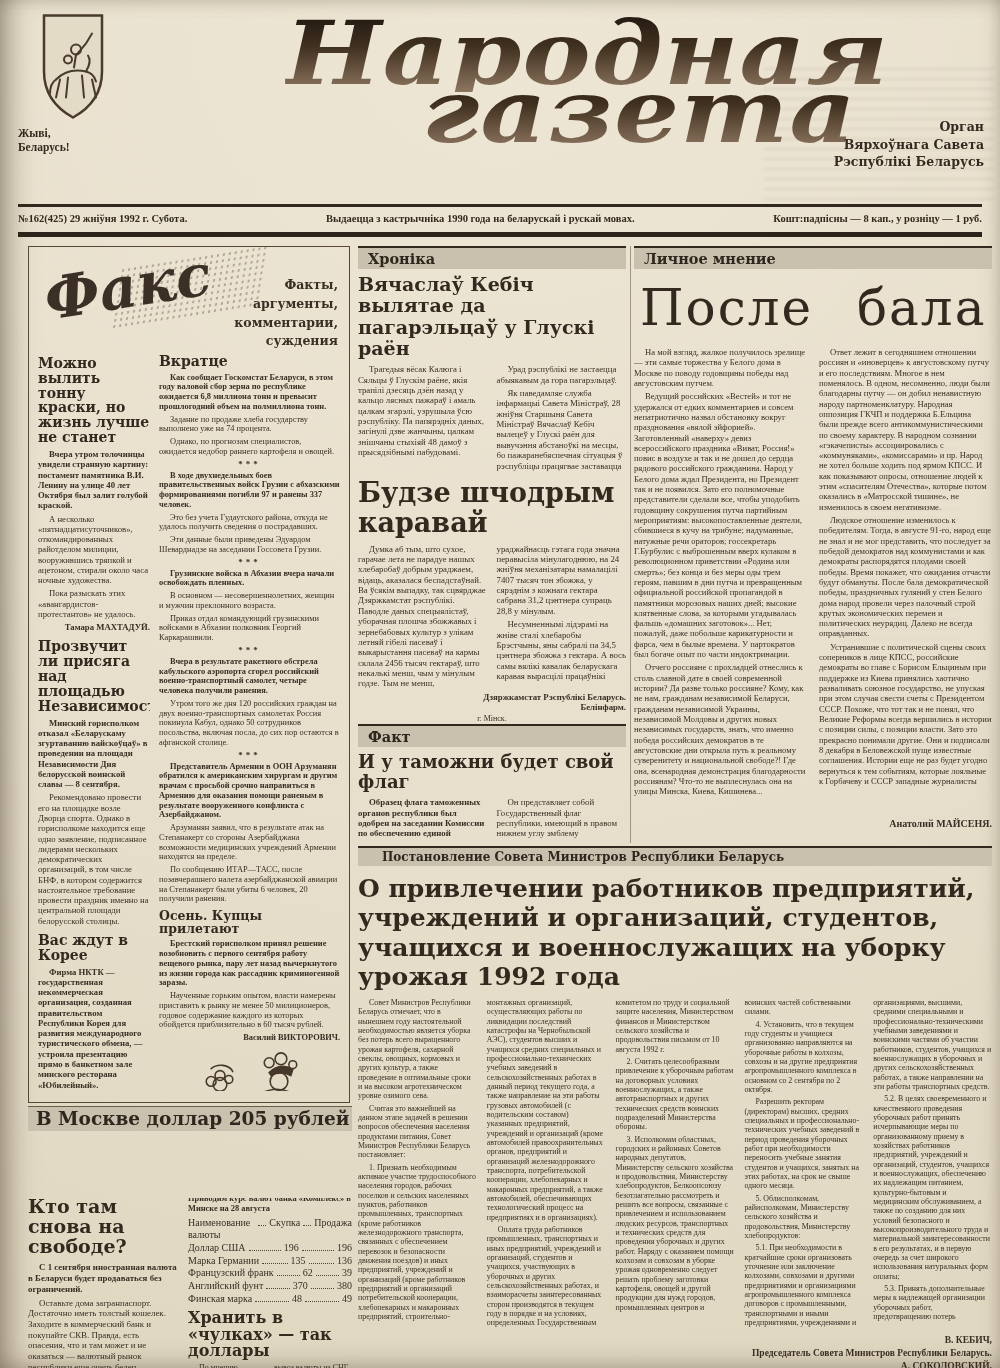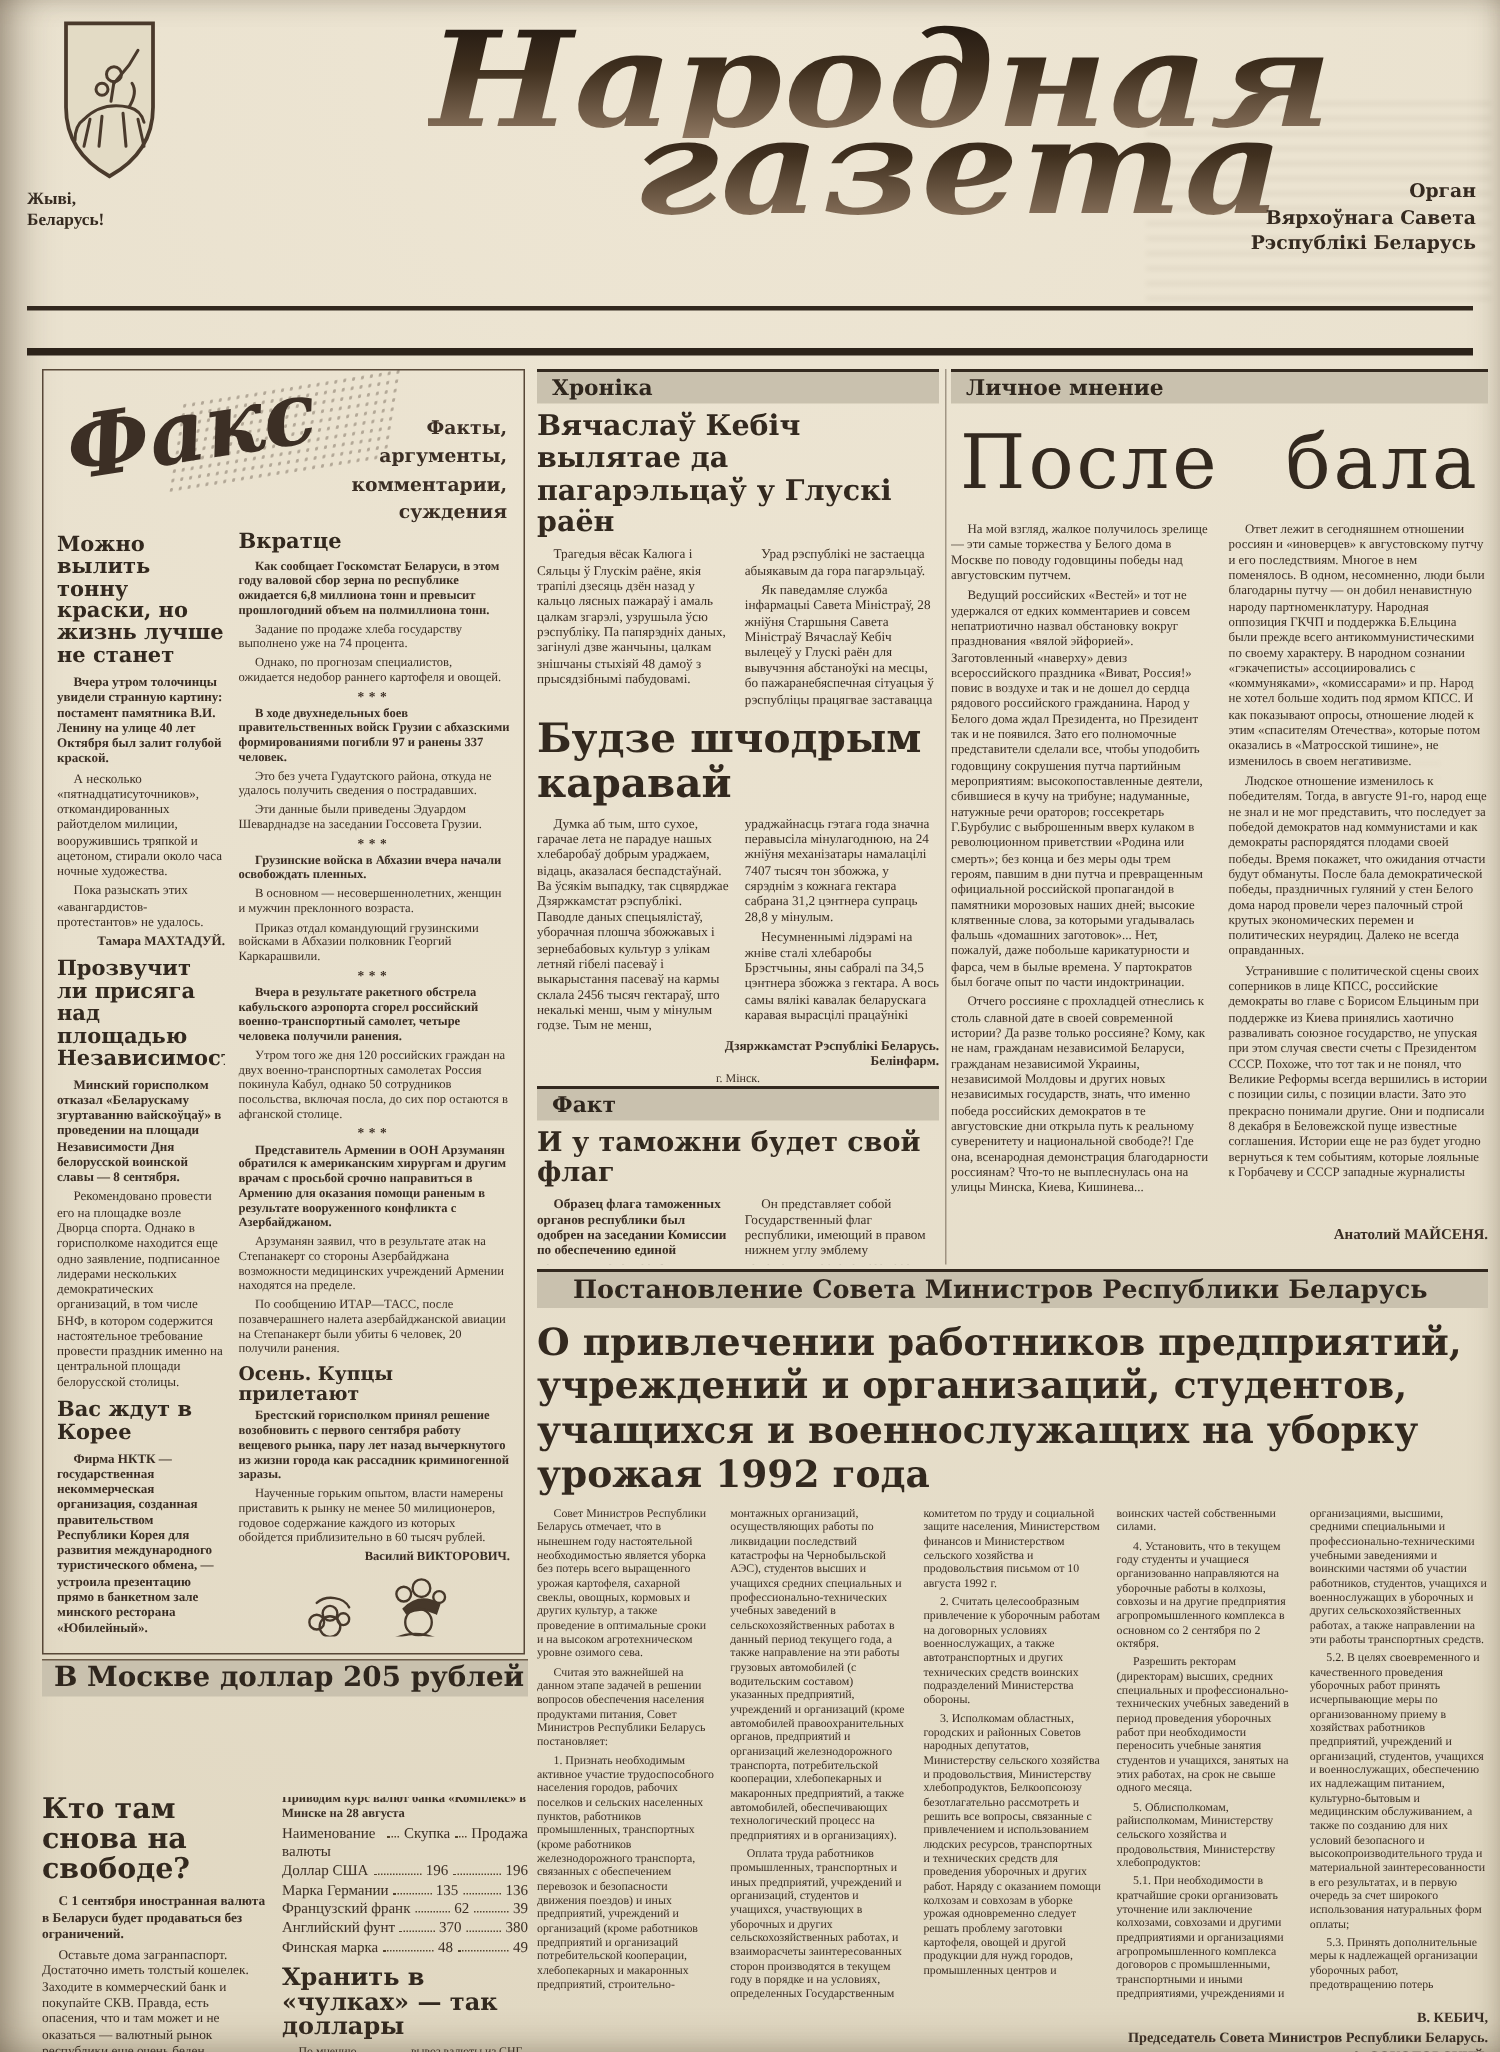--- a/index.html
+++ b/index.html
@@ -82,21 +82,21 @@
   .vline{position:absolute;left:630px;top:246px;width:1px;height:597px;background:rgba(70,55,40,.45);}
 
   
   .right-col{position:absolute;left:634px;top:246px;width:358px;height:597px;overflow:hidden;}
   .right-col h1{font-size:50px;font-weight:normal;letter-spacing:2px;word-spacing:26px;margin:10px 0 10px 6px;color:#33291f;}
   .op-text{columns:2;column-gap:12px;font-size:8.6px;line-height:1.2;height:452px;overflow:hidden;}
   .op-sig{font-size:10px;margin-top:19px;}
 
   
   .decree{position:absolute;left:358px;top:846px;width:634px;height:522px;overflow:hidden;}
-  .decree .band{font-size:17px;padding-left:24px;}
+  .decree .band{font-size:12px;padding-left:24px;}
   .decree-title{font-size:25px;line-height:1.17;margin:8px 0 7px;}
   .decree-body{columns:5;column-gap:10px;font-size:7.9px;line-height:1.18;height:330px;overflow:hidden;}
   .decree-sigs{width:72%;margin-left:auto;text-align:right;font-weight:bold;font-size:9.5px;line-height:1.35;margin-top:6px;}
 </style>
 </head>
 <body>
 
 <div class="page">
   <div class="ghost g1"></div>
   <div class="ghost g2"></div>
@@ -123,20 +123,25 @@
   <div class="nameplate">
     <div class="t1">Народная</div>
     <div class="t2">газета</div>
   </div>
   <div class="organ">
     <div>Орган</div>
     <div>Вярхоўнага Савета</div>
     <div>Рэспублікі Беларусь</div>
   </div>
   <div class="rule-thin"></div>
+  <div class="dateline">
+    <span>№162(425) 29 жніўня 1992 г. Субота.</span>
+    <span>Выдаецца з кастрычніка 1990 года на беларускай і рускай мовах.</span>
+    <span>Кошт:падпісны — 8 кап., у розніцу — 1 руб.</span>
+  </div>
   <div class="rule-thick"></div>
 
   <section class="fax-box">
     <div class="fax-head">
       <div class="fax-logo">Факс</div>
       <div class="fax-tagline">
         <div>Факты,</div>
         <div>аргументы,</div>
         <div>комментарии,</div>
         <div>суждения</div>

